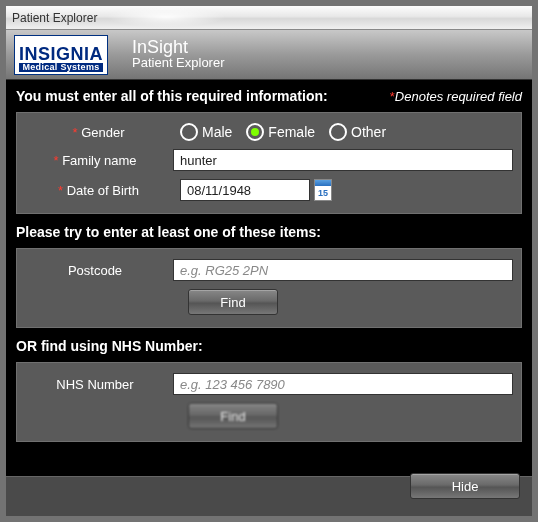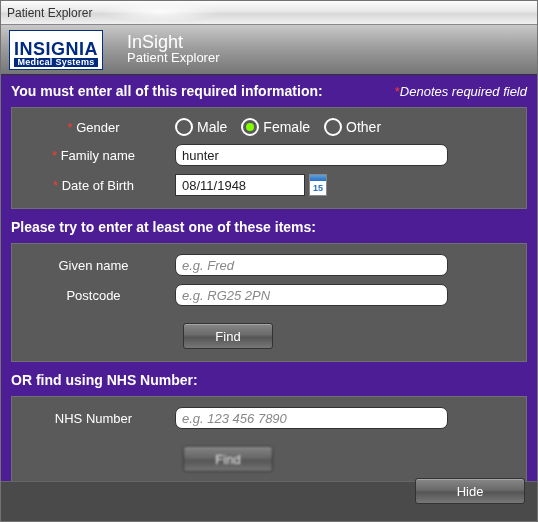--- a/index.html
+++ b/index.html
@@ -1,20 +1,20 @@
 <!DOCTYPE html>
 <html><head>
 <meta charset="utf-8">
 <style>
   * { box-sizing: border-box; font-family: "Segoe UI", Tahoma, sans-serif; }
   body { margin: 0; padding: 0; background: #fff; }
   .window {
     width: 538px; height: 522px;
-    border: 1px solid #737373;
-    background: #4c1d95;
+    border: 6px solid #737373;
+    background: #000000;
     display: flex; flex-direction: column;
   }
   .titlebar {
     height: 24px;
     background: linear-gradient(to bottom, #fdfdfd 0%, #e8e8e8 45%, #d8d8d8 55%, #f0f0f0 100%);
     border-bottom: 1px solid #888;
     display: flex; align-items: center;
     padding: 0 6px;
     font-size: 12px; color: #333;
     position: relative;
@@ -61,21 +61,21 @@
   }
   .row { display:flex; align-items:center; margin-bottom:8px; }
   .row .lbl { width:155px; text-align:center; padding-right:8px; font-size:13px; color:#fff;}
   .row .lbl .star { color:#ff3b2f; }
   .row .ctrl { flex:1; display:flex; align-items:center; }
   input[type=text]{
     background:#fff; border:1px solid #333; height:22px;
     padding:0 6px; font-size:13px; color:#222;
   }
   input[type=text]::placeholder { color:#888; font-style:italic; }
-  .wide { width:273px;border-radius:7px; }
+  .wide { width:340px; }
   .date-wrap { display:flex; align-items:center; }
   .date-input { width:130px; }
   .cal-btn {
     width:18px; height:22px; margin-left:4px;
     background: linear-gradient(to bottom,#f8f8f8,#d8d8d8);
     border:1px solid #888; display:flex; flex-direction:column;
     cursor:pointer; padding:0;
   }
   .cal-btn .top{ height:6px; background:linear-gradient(to bottom,#5aa0e0,#2a70c0); }
   .cal-btn .num{ flex:1; display:flex; align-items:center; justify-content:center; font-size:9px; color:#2a70c0; font-weight:bold; background:#fff;}
@@ -89,21 +89,20 @@
   .radio-inner { width:8px; height:8px; border-radius:50%; background:#7fff00; display:none;}
   .radio-item.selected .radio-inner{ display:block;}
   .radio-lbl{ font-size:14px; color:#fff;}
   .section-h { font-weight:bold; font-size:14px; margin:4px 0 8px 0;}
   .btn {
     min-width:90px; height:26px;
     background: linear-gradient(to bottom,#888 0%, #6a6a6a 45%, #555 55%, #777 100%);
     border:1px solid #333; color:#fff; font-size:13px;
     border-radius:3px; cursor:pointer;
     box-shadow: inset 0 1px 0 rgba(255,255,255,0.25);
-    margin-top: 9px;
   }
   .btn.blur { filter: blur(1px); opacity:0.9;}
   .btn-row { display:flex; }
   .btn-row .spacer{ width:163px;}
   .footer {
     height:40px; border-top:1px solid #666;
     background:#4a4a4a;
     display:flex; justify-content:flex-end; align-items:flex-end;
     padding:17px 12px;
   }
@@ -175,26 +174,20 @@
             <span class="num">15</span>
           </button>
         </div>
       </div>
     </div>
 
     <div class="section-h">Please try to enter at least one of these items:</div>
 
     <div class="panel">
       <div class="row">
-        <div class="lbl">Given name</div>
-        <div class="ctrl">
-          <input type="text" class="wide" placeholder="e.g. Fred" style="">
-        </div>
-      </div>
-      <div class="row">
         <div class="lbl">Postcode</div>
         <div class="ctrl">
           <input type="text" class="wide" placeholder="e.g. RG25 2PN" style="">
         </div>
       </div>
       <div class="btn-row">
         <div class="spacer"></div>
         <button class="btn">Find</button>
       </div>
     </div>

